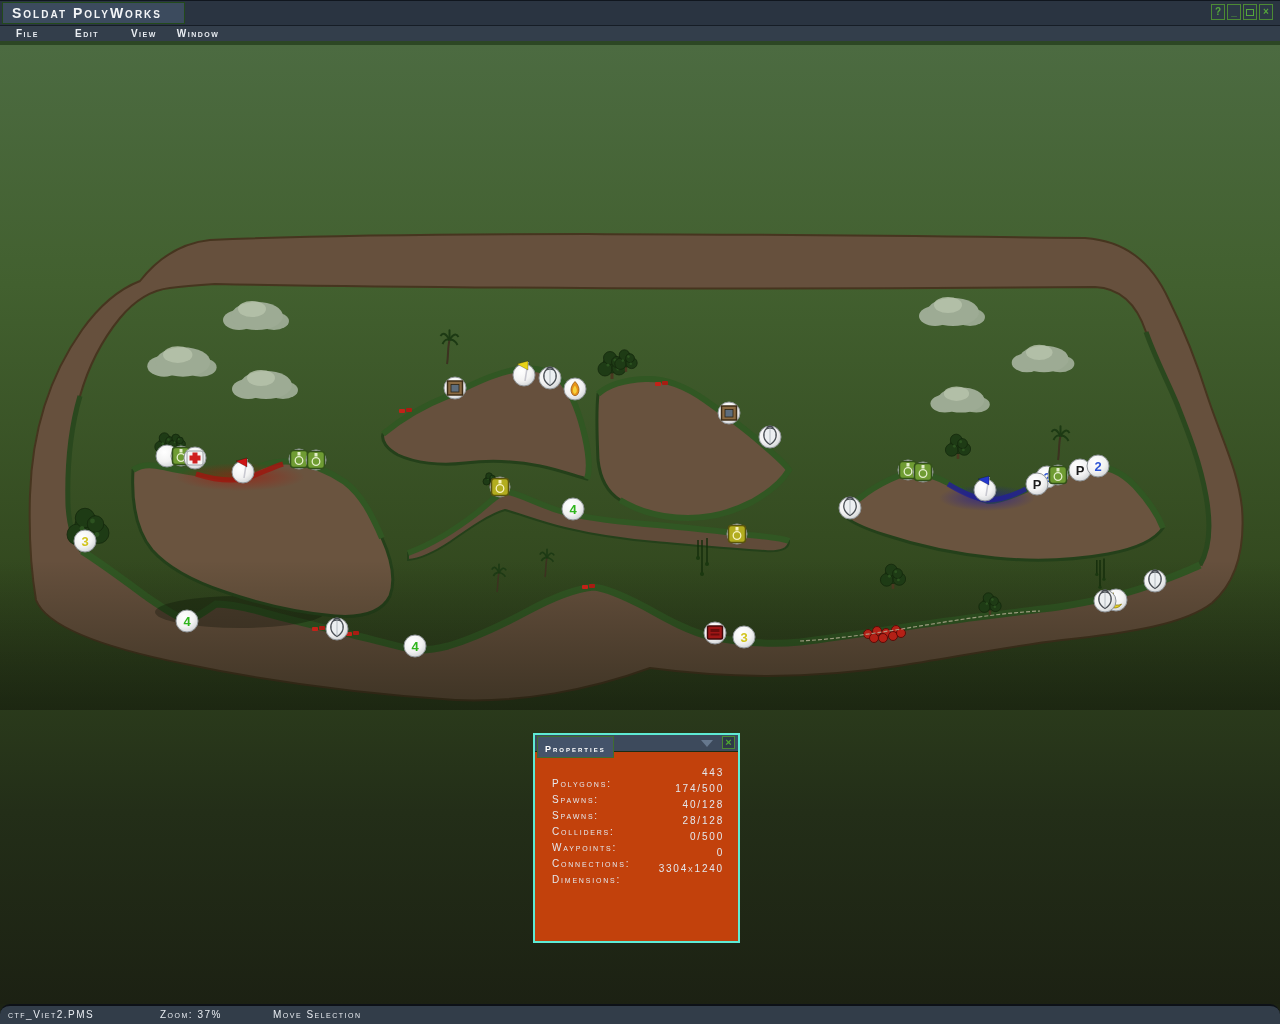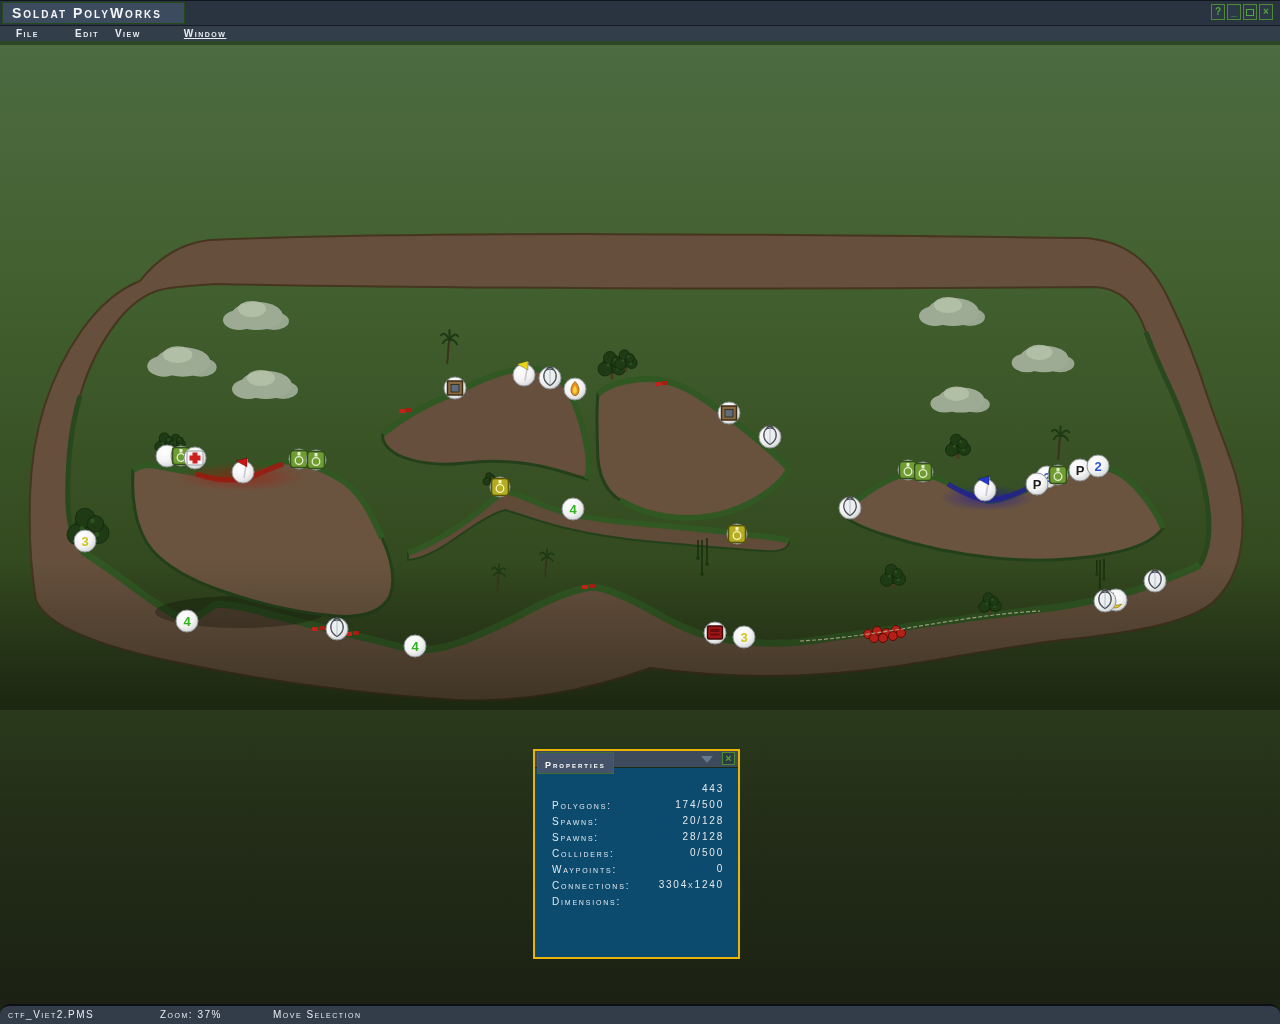--- a/index.html
+++ b/index.html
@@ -23,46 +23,46 @@
     border:1px solid #55a63c; }
   .restore-glyph::after { content:""; position:absolute; left:0; bottom:0; width:6px; height:5px;
     border:1px solid #55a63c; background:#2c3845; }
 
   
   .menubar { width:1280px; height:16px; background:#333e4b; border-top:1px solid #161d26;
     display:flex; align-items:center; }
   .menu-item { color:#e9edf2; font-size:10px; font-weight:bold; letter-spacing:1.5px; cursor:default; }
   .menu-item:nth-child(1){ margin-left:16px; }
   .menu-item:nth-child(2){ margin-left:36px; }
-  .menu-item:nth-child(3){ margin-left:16px; }
-  .menu-item:nth-child(4){ margin-left:43px;text-decoration:underline; }
+  .menu-item:nth-child(3){ margin-left:32px; }
+  .menu-item:nth-child(4){ margin-left:20px; }
   .menusep { width:1280px; height:4px; background:#2c4724; }
 
   
   .canvas { position:relative; width:1280px; height:959px;
     background:linear-gradient(180deg,#4c6b41 0%,#42602f 25%,#33491f 55%,#232e18 80%,#1c2113 100%); }
   .canvas svg { position:absolute; left:0; top:0; }
 
   
   .panel { position:absolute; left:533px; top:733px; width:207px; height:210px;
-    background:#0c4a6e; border:2px solid #eab308; z-index:5;margin-top:16px; }
+    background:#c2410c; border:2px solid #5eead4; z-index:5; }
   .panel-title { position:relative; height:17px; background:#3d4a5c; border-bottom:1px solid #1b2b13; }
   .panel-title-box { display:inline-block; margin:1px 0 0 2px; padding:1px 7px;
     border:1px solid #3f6d2f; background:#44536a; }
   .panel-title-box span { color:#fff; font-size:9px; font-weight:bold; letter-spacing:2px; }
   .panel-collapse { position:absolute; right:25px; top:5px; width:0; height:0;
     border-left:6px solid transparent; border-right:6px solid transparent;
     border-top:7px solid #66788e; cursor:default; }
   .panel-close { position:absolute; right:3px; top:1px; width:13px; height:13px;
     background:#2e3a48; border:1px solid #4c8a34; color:#4eaa30; font-size:11px;
     font-weight:bold; display:flex; align-items:center; justify-content:center;
     line-height:1; cursor:default; }
   .panel-rows { padding-top:14px; }
   .prow { position:relative; height:16px; }
-  .prow .lbl { position:absolute; left:17px; top:18px; color:#e4e8ee; font-size:10px;
+  .prow .lbl { position:absolute; left:17px; top:12px; color:#e4e8ee; font-size:10px;
     letter-spacing:1.8px; }
   .prow .val { position:absolute; right:14px; top:1px; color:#e4e8ee; font-size:10px;
     letter-spacing:1.8px; }
 
   
   .statusbar { position:relative; width:1280px; height:32px; background:#323d49;
     border-top:2px solid #0d1117;border-radius:10px; }
   .statusbar span { position:absolute; top:3px; color:#e9edf2; font-size:10px;
     letter-spacing:1.5px; }
   .st-file { left:8px; }
@@ -556,21 +556,21 @@
     <div class="prow">
       <span class="lbl sc">Polygons:</span>
       <span class="val sc">443</span>
     </div>
     <div class="prow">
       <span class="lbl sc">Spawns:</span>
       <span class="val sc">174/500</span>
     </div>
     <div class="prow">
       <span class="lbl sc">Spawns:</span>
-      <span class="val sc">20/128</span>
+      <span class="val sc">40/128</span>
     </div>
     <div class="prow">
       <span class="lbl sc">Colliders:</span>
       <span class="val sc">28/128</span>
     </div>
     <div class="prow">
       <span class="lbl sc">Waypoints:</span>
       <span class="val sc">0/500</span>
     </div>
     <div class="prow">

